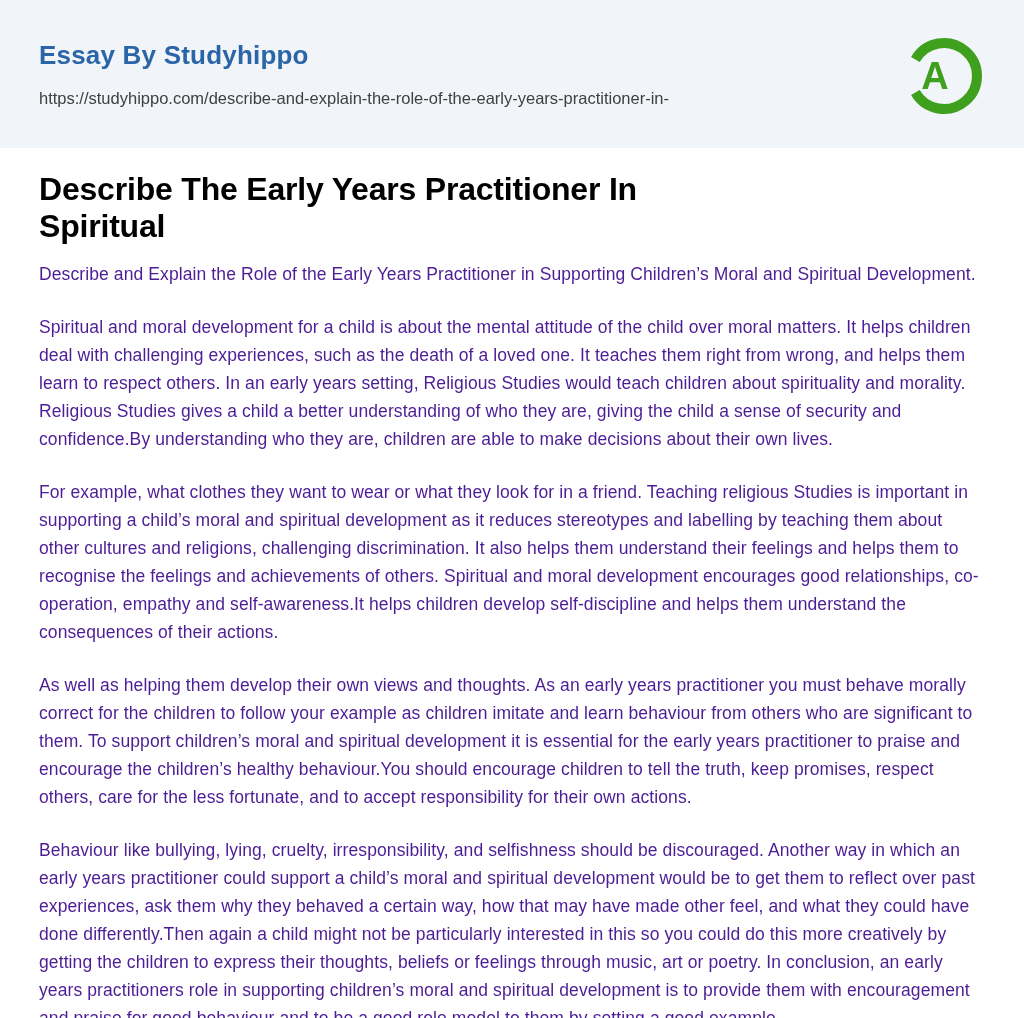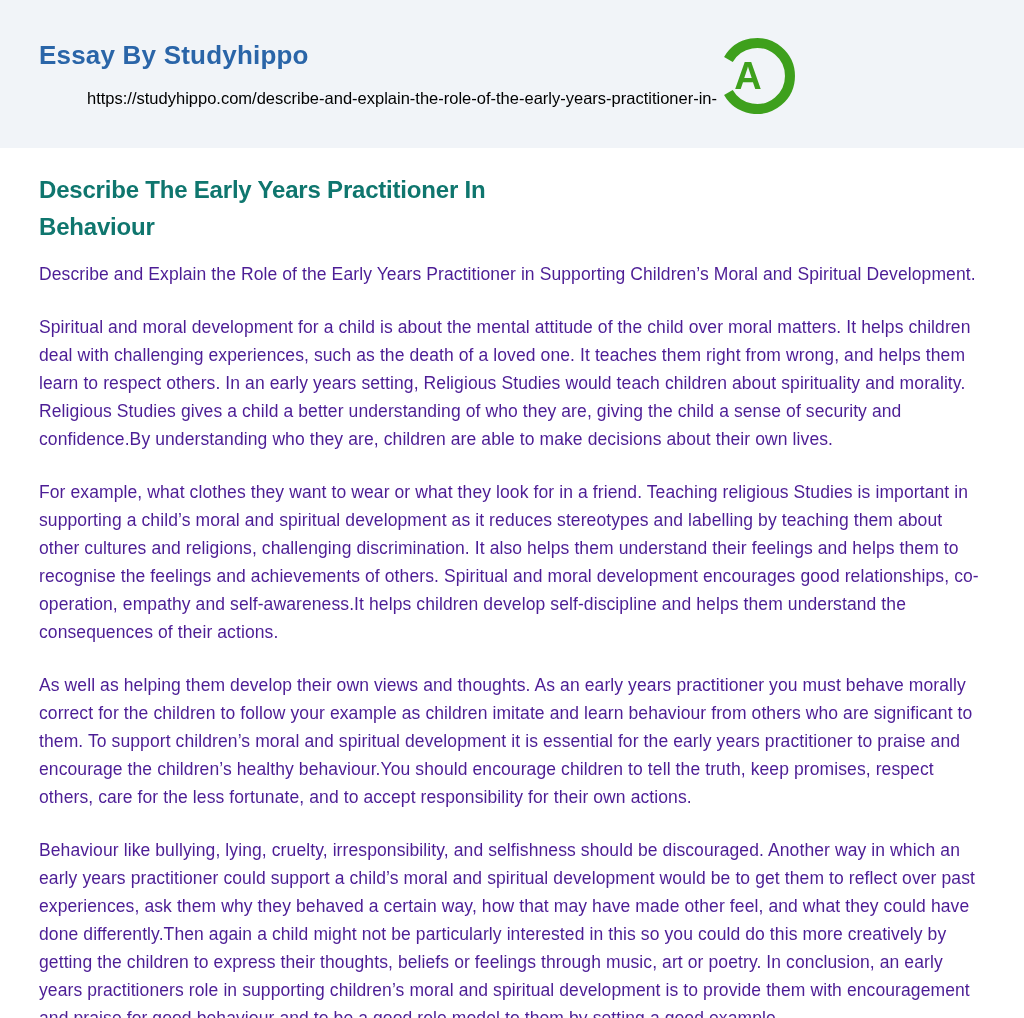--- a/index.html
+++ b/index.html
@@ -11,57 +11,56 @@
     overflow: hidden;
   }
   .page { width: 1024px; height: 1018px; background: #ffffff; }
 
   
   .site-header {
     background: #f1f4f8;
     height: 148px;
     padding: 40px 38px 0 39px;
     display: flex;
-    justify-content: flex-start;
+    justify-content: space-between;
     align-items: flex-start;
   }
   .site-title {
     color: #2a65a8;
     font-size: 26px;
     font-weight: 700;
     letter-spacing: 0.2px;
     margin-bottom: 13px;
   }
   .essay-url {
     display: block;
-    color: #000000;
+    color: #404040;
     font-size: 16.5px;
     line-height: 28px;
     font-weight: 400;
     text-decoration: none;
     cursor: pointer;
-    margin-left: 48px;
   }
   .essay-url span { display: block; }
   .logo-wrap {
     width: 80px;
     height: 80px;
     margin-top: -4px;
     margin-right: 2px;
     flex: 0 0 auto;
   }
 
   
   .article-body {
     padding: 23px 45px 0 39px;
     background: #ffffff;
   }
   h1.essay-title {
-    color: #0f766e;
-    font-size: 24px;
+    color: #000000;
+    font-size: 32px;
     line-height: 37px;
     font-weight: 800;
     letter-spacing: -0.2px;
     margin-bottom: 15px;
   }
   h1.essay-title .t-line { display: block; }
   .essay-paragraph {
     color: #4c1d95;
     font-size: 17.5px;
     line-height: 28px;
@@ -87,21 +86,21 @@
       <svg width="80" height="80" viewBox="0 0 80 80">
         <path d="M 11.4 56.5 A 33 33 0 1 0 11.4 23.5" fill="none" stroke="#3ea01c" stroke-width="10" stroke-linecap="butt"></path>
         <text x="31" y="53" text-anchor="middle" font-family="Liberation Sans, DejaVu Sans, sans-serif" font-size="38" font-weight="600" fill="#3ea01c">A</text>
       </svg>
     </div>
   </header>
 
   <main class="article-body">
     <h1 class="essay-title">
       <span class="t-line">Describe The Early Years Practitioner In</span>
-      <span class="t-line">Behaviour</span>
+      <span class="t-line">Spiritual</span>
     </h1>
 
     <p class="essay-paragraph">Describe and Explain the Role of the Early Years Practitioner in Supporting Children’s Moral and Spiritual Development.</p>
 
     <p class="essay-paragraph">Spiritual and moral development for a child is about the mental attitude of the child over moral matters. It helps children deal with challenging experiences, such as the death of a loved one. It teaches them right from wrong, and helps them learn to respect others. In an early years setting, Religious Studies would teach children about spirituality and morality. Religious Studies gives a child a better understanding of who they are, giving the child a sense of security and confidence.By understanding who they are, children are able to make decisions about their own lives.</p>
 
     <p class="essay-paragraph">For example, what clothes they want to wear or what they look for in a friend. Teaching religious Studies is important in supporting a child’s moral and spiritual development as it reduces stereotypes and labelling by teaching them about other cultures and religions, challenging discrimination. It also helps them understand their feelings and helps them to recognise the feelings and achievements of others. Spiritual and moral development encourages good relationships, co-operation, empathy and self-awareness.It helps children develop self-discipline and helps them understand the consequences of their actions.</p>
 
     <p class="essay-paragraph">As well as helping them develop their own views and thoughts. As an early years practitioner you must behave morally correct for the children to follow your example as children imitate and learn behaviour from others who are significant to them. To support children’s moral and spiritual development it is essential for the early years practitioner to praise and encourage the children’s healthy behaviour.You should encourage children to tell the truth, keep promises, respect others, care for the less fortunate, and to accept responsibility for their own actions.</p>
 

